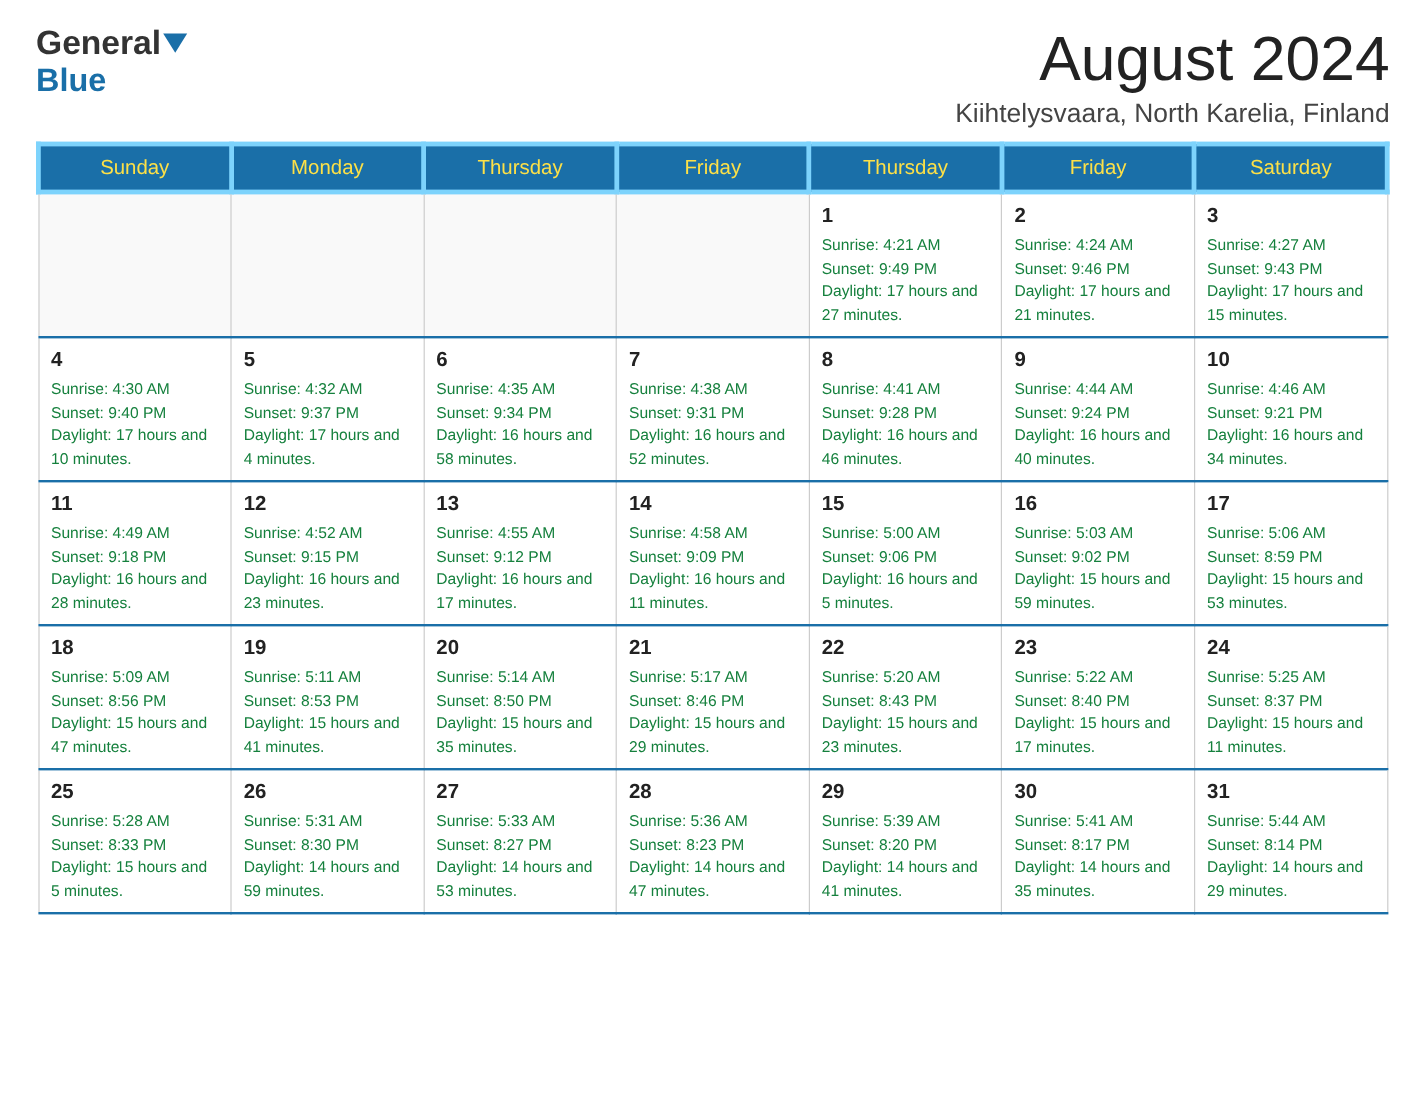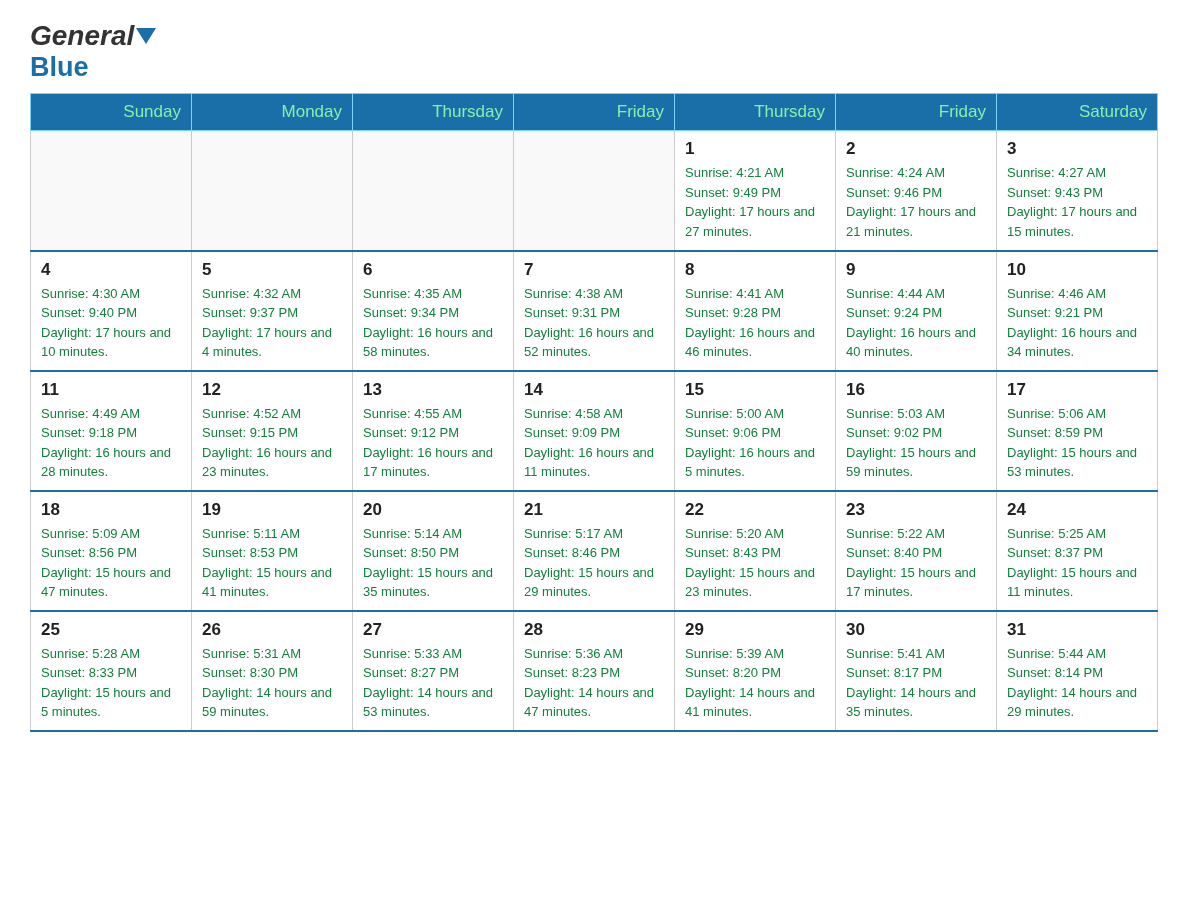--- a/index.html
+++ b/index.html
@@ -20,21 +20,20 @@
       display: flex;
       flex-direction: column;
       align-items: flex-start;
     }
     .logo-text {
       display: flex;
       align-items: center;
       font-size: 28px;
       font-weight: bold;
       color: #333;
-      font-style: italic;
     }
     .logo-general { color: #333; }
     .logo-triangle {
       width: 0; height: 0;
       border-left: 10px solid transparent;
       border-right: 10px solid transparent;
       border-top: 16px solid #1a6fa8;
       margin: 0 2px;
       display: inline-block;
     }
@@ -58,26 +57,26 @@
     }
     table {
       width: 100%;
       border-collapse: collapse;
       margin-top: 10px;
     }
     thead tr {
       background-color: #1a6fa8;
     }
     thead th {
-      color: #86efac;
+      color: #fde047;
       font-size: 17px;
       font-weight: normal;
       padding: 8px 10px;
-      text-align: right;
-      border: 1px solid #7dd3fc;
+      text-align: center;
+      border: 4px solid #7dd3fc;
     }
     tbody tr {
       border-bottom: 2px solid #1a6fa8;
     }
     tbody td {
       vertical-align: top;
       padding: 8px 10px;
       border-right: 1px solid #ccc;
       border-left: 1px solid #ccc;
       font-size: 13.5px;
@@ -106,20 +105,24 @@
 <div class="header">
   <div class="logo">
     <div class="logo-text">
       <span class="logo-general">General</span>
       <span class="logo-triangle"></span>
     </div>
     <div>
       <span class="logo-blue">Blue</span>
     </div>
   </div>
+  <div class="title-section">
+    <div class="month-title">August 2024</div>
+    <div class="location-title">Kiihtelysvaara, North Karelia, Finland</div>
+  </div>
 </div>
 
 <table>
   <thead>
     <tr>
     <th>Sunday</th>
         <th>Monday</th>
         <th>Thursday</th>
         <th>Friday</th>
         <th>Thursday</th>

